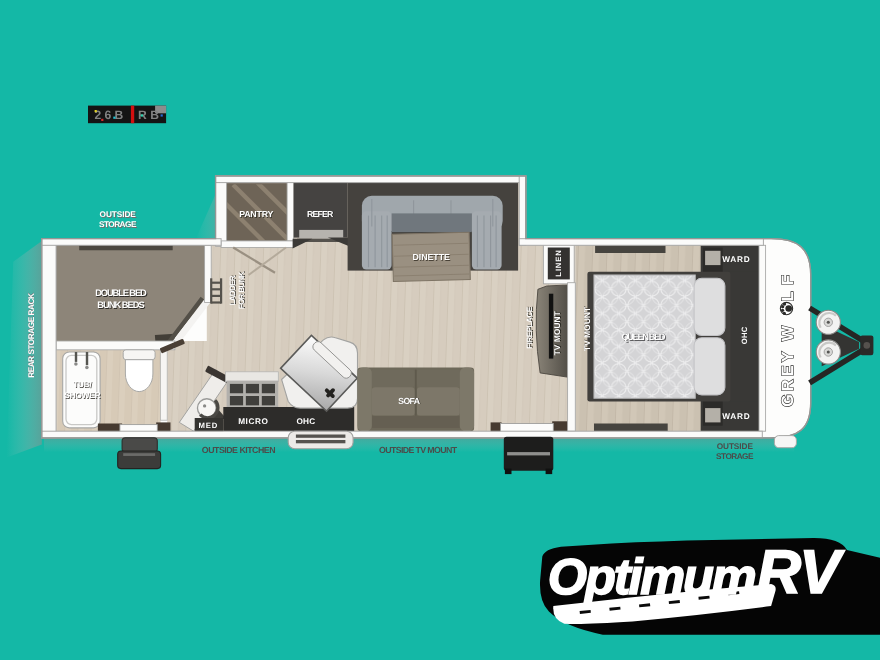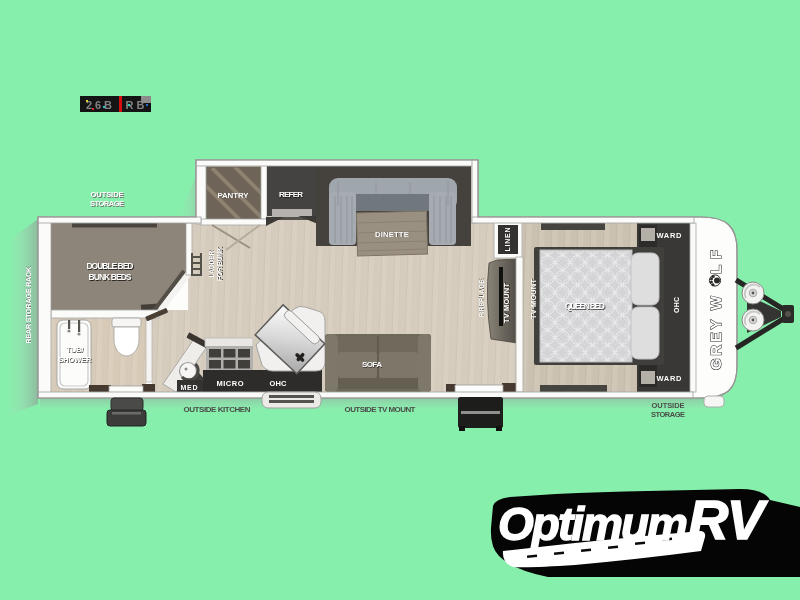--- a/index.html
+++ b/index.html
@@ -1,16 +1,16 @@
 <!DOCTYPE html>
 <html><head>
 <meta charset="utf-8">
 <style>
 html,body{margin:0;padding:0;background:#fff;}
-.page{position:relative;width:800px;height:600px;background:#86efac;overflow:hidden;font-family:"Liberation Sans",sans-serif;}
+.page{position:relative;width:800px;height:600px;background:#14b8a6;overflow:hidden;font-family:"Liberation Sans",sans-serif;}
 text{font-family:"Liberation Sans",sans-serif;font-weight:bold;}
 </style>
 </head>
 <body>
 <div class="page">
 <svg width="800" height="600" viewBox="0 0 800 600">
 <defs>
 <pattern id="wood" width="13" height="90" patternUnits="userSpaceOnUse" patternTransform="rotate(2)">
   <rect width="13" height="90" fill="#d6ccbe"></rect>
   <rect x="0" width="6.5" height="90" fill="#d9d0c2"></rect>

